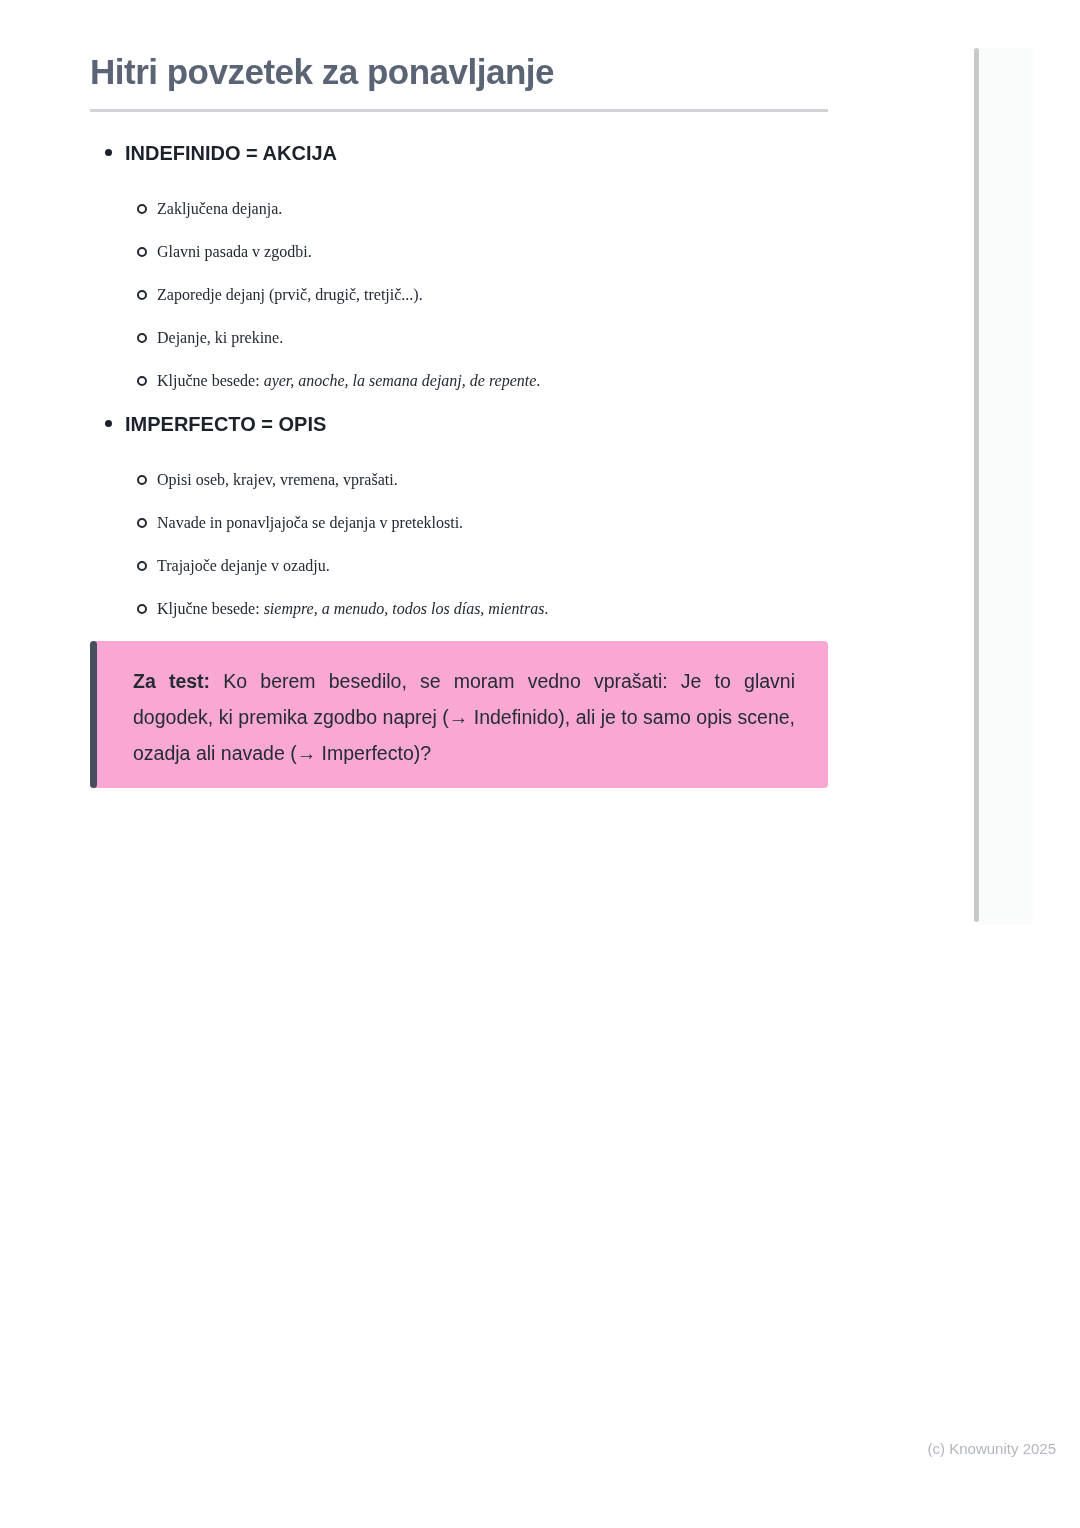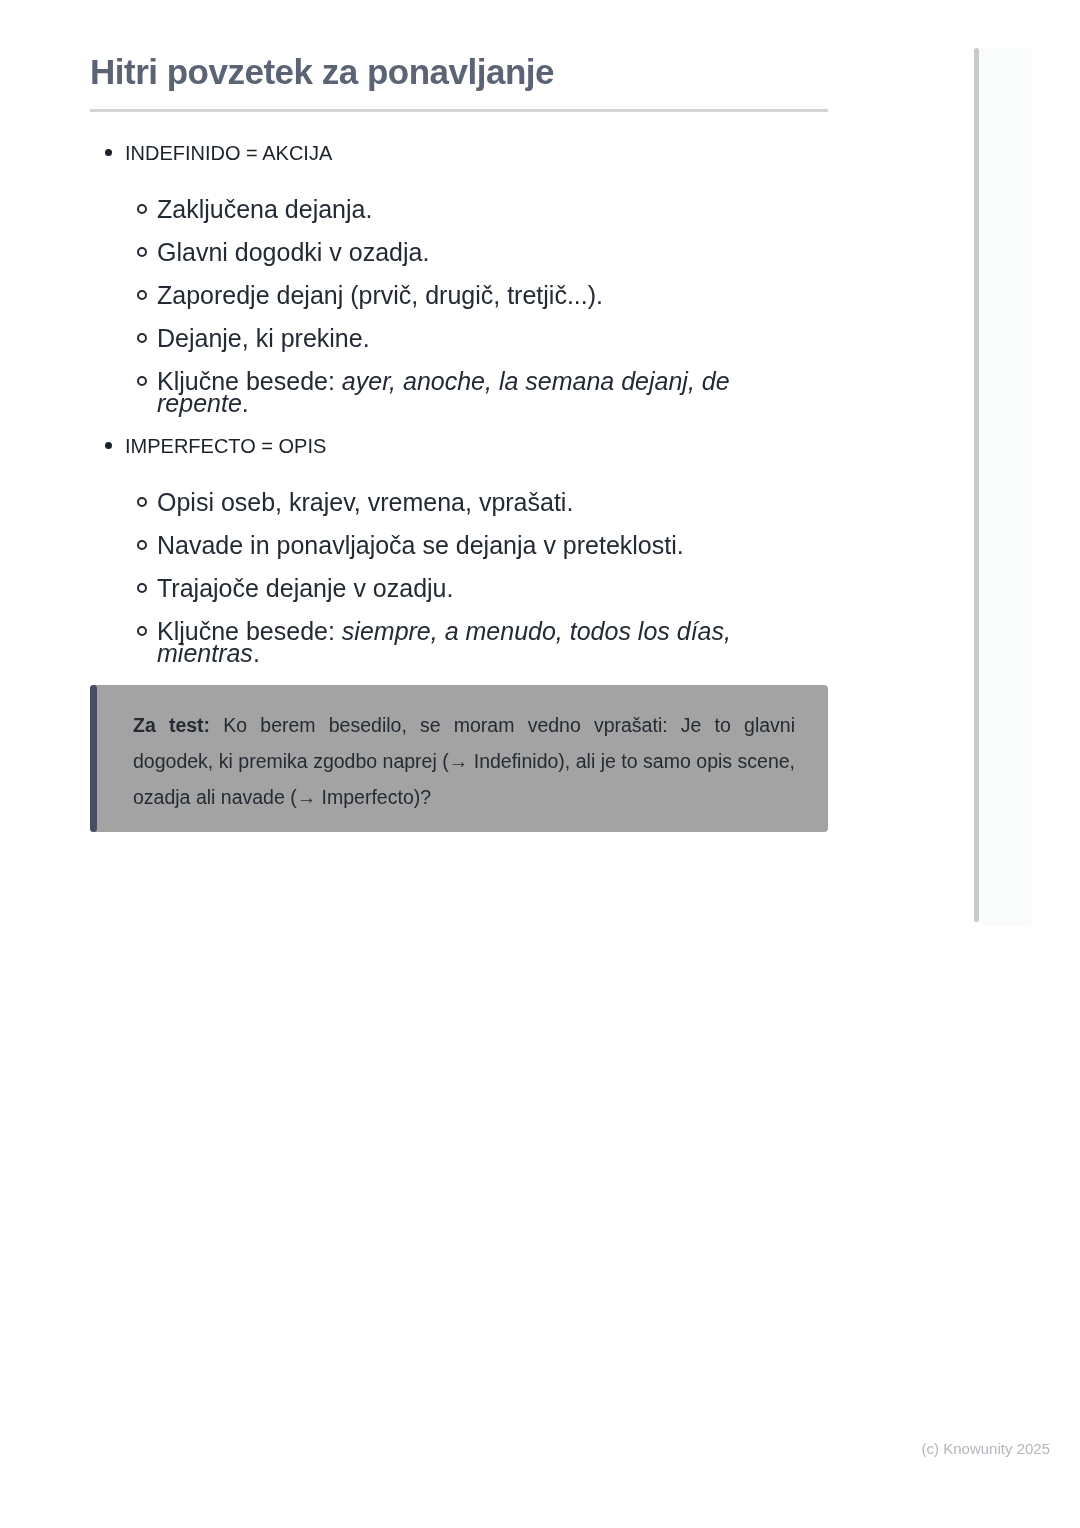--- a/index.html
+++ b/index.html
@@ -33,57 +33,58 @@
     border: none;
   }
   .outline { margin-top: 30px; }
   .section + .section { margin-top: 4px; }
   .section-heading {
     position: relative;
     padding-left: 35px;
     margin: 0 0 34px 0;
     font-size: 20px;
     line-height: 22px;
-    font-weight: normal;
+    font-weight: bold;
     color: #1b222b;
   }
   .bullet-disc {
     position: absolute;
     left: 15px;
     top: 7px;
     width: 7px;
     height: 7px;
     border-radius: 50%;
     background: #1b222b;
   }
   .sub-item {
     position: relative;
     padding-left: 67px;
     margin: 0 0 21px 0;
-    font-size: 25px;
+    font-size: 16px;
     line-height: 22px;
     color: #232a33;
+    font-family: Liberation Serif, serif;
   }
   .bullet-circle {
     position: absolute;
     left: 47px;
     top: 6px;
     width: 6px;
     height: 6px;
     border: 2px solid #232a33;
     border-radius: 50%;
     background: transparent;
   }
   .kw-italic { font-style: italic; }
   .callout {
     position: relative;
     margin-top: 10px;
     width: 738px;
     box-sizing: border-box;
-    background: #a3a3a3;
+    background: #f9a8d4;
     border-radius: 4px;
     padding: 22px 33px 17px 43px;
   }
   .callout-bar {
     position: absolute;
     left: 0;
     top: 0;
     width: 7px;
     height: 100%;
     background: #474f5e;
@@ -109,21 +110,21 @@
     position: absolute;
     left: 974px;
     top: 48px;
     width: 5px;
     height: 874px;
     background: #c7c9cb;
     border-radius: 3px;
   }
   .footer-note {
     position: absolute;
-    right: 30px;
+    right: 24px;
     top: 1440px;
     font-size: 15px;
     color: #b3b7bb;
   }
 </style>
 </head>
 <body>
 
 <div id="page">
 
@@ -138,21 +139,21 @@
         <div class="section-heading">
           <span class="bullet-disc"></span>
           <span>INDEFINIDO = AKCIJA</span>
         </div>
         <div class="sub-item">
           <span class="bullet-circle"></span>
           <span>Zaključena dejanja.</span>
         </div>
         <div class="sub-item">
           <span class="bullet-circle"></span>
-          <span>Glavni dogodki v ozadja.</span>
+          <span>Glavni pasada v zgodbi.</span>
         </div>
         <div class="sub-item">
           <span class="bullet-circle"></span>
           <span>Zaporedje dejanj (prvič, drugič, tretjič...).</span>
         </div>
         <div class="sub-item">
           <span class="bullet-circle"></span>
           <span>Dejanje, ki prekine.</span>
         </div>
         <div class="sub-item">

